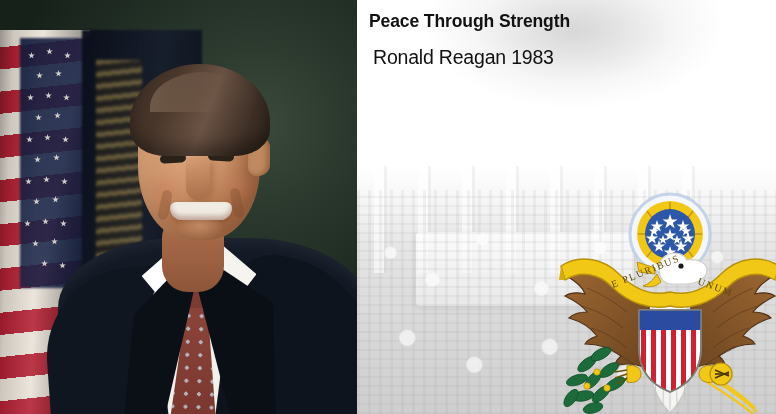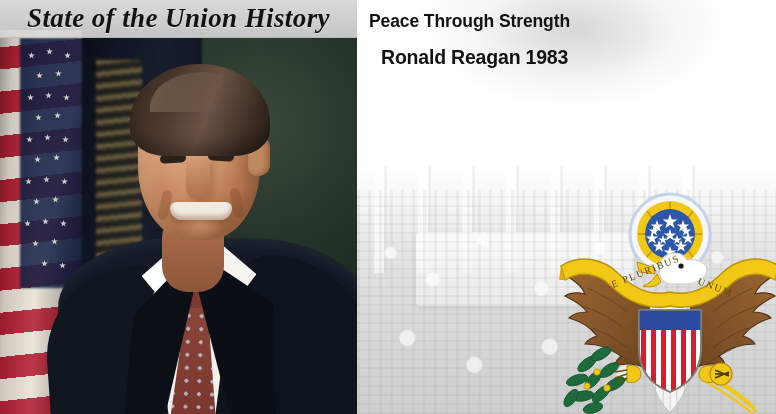--- a/index.html
+++ b/index.html
@@ -340,23 +340,23 @@
   }
   #quote {
     font-size: 17px;
     line-height: 1.30;
     color: #1a1a1a;
     margin: 0 0 20px 0;
     max-width: 400px;
   }
   #attribution {
     font-size: 19.5px;
-    font-weight: 700;
+    font-weight: 400;
     color: #111111;
-    margin: 12px;
+    margin: 4px;
     letter-spacing: -0.2px;
   }
 
   
   #great-seal {
     position: absolute;
     left: 200px; top: 188px;
     width: 226px; height: 226px;
     pointer-events: none;
   }
@@ -427,23 +427,20 @@
       <div class="mouth"></div>
       <div class="chin"></div>
       <div class="eye-l"></div>
       <div class="eye-r"></div>
       <div class="brow-l"></div>
       <div class="brow-r"></div>
       <div class="hair"></div>
       <div class="hair-sweep"></div>
     </div>
 
-    <div id="title-banner">
-      <span class="title-text">State of the Union History</span>
-    </div>
   </div>
 
   <div id="content-panel">
 
     <div class="engraving"></div>
     <div class="engraving-columns"></div>
     <div class="engraving-rostrum"></div>
     <div class="engraving-crowd"></div>
 
     <div id="great-seal">

